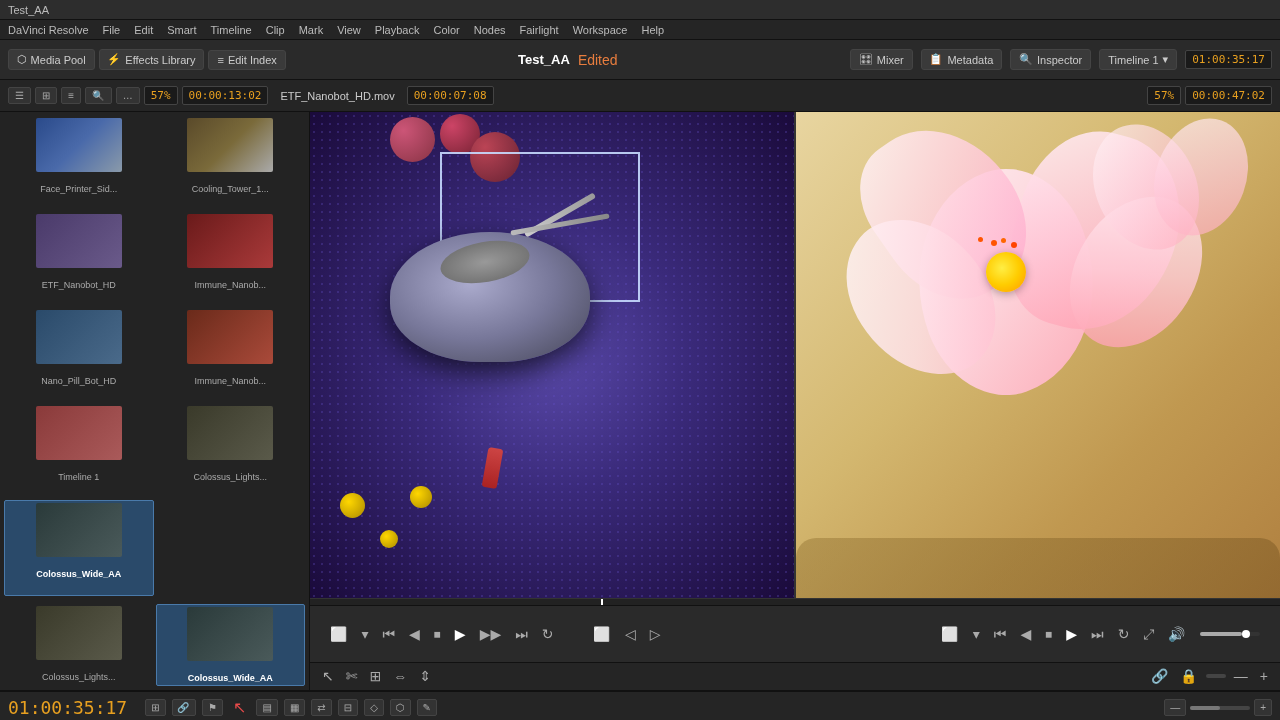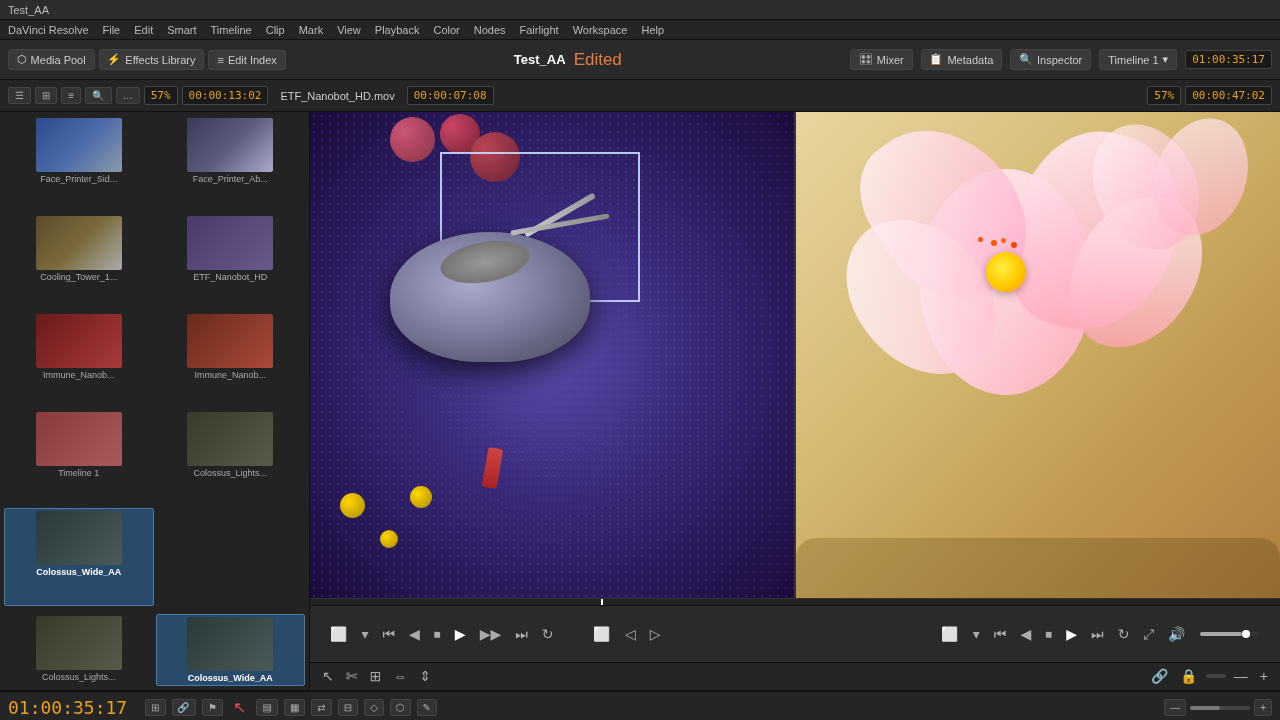--- a/index.html
+++ b/index.html
@@ -11,41 +11,41 @@
     
     
     #menubar { height: 20px; background: #252525; display: flex; align-items: center; padding: 0 8px; gap: 14px; border-bottom: 1px solid #111; }
     .menu-item { font-size: 11px; color: #bbb; cursor: pointer; }
     
     
     #toolbar { height: 40px; background: #2a2a2a; display: flex; align-items: center; padding: 0 8px; border-bottom: 1px solid #111; gap: 4px; }
     .toolbar-btn { background: #3a3a3a; border: 1px solid #444; color: #ccc; padding: 3px 8px; border-radius: 3px; font-size: 11px; cursor: pointer; display: flex; align-items: center; gap: 4px; }
     .toolbar-center { flex: 1; display: flex; align-items: center; justify-content: center; gap: 8px; }
     .title-label { color: #fff; font-size: 13px; font-weight: bold; }
-    .edited-label { color: #e87d3e; font-size: 17px; }
+    .edited-label { color: #e87d3e; font-size: 14px; }
     .toolbar-right { display: flex; align-items: center; gap: 8px; }
     
     
     #toolbar2 { height: 32px; background: #252525; display: flex; align-items: center; padding: 0 8px; border-bottom: 1px solid #111; gap: 4px; }
     .tb2-btn { background: #333; border: 1px solid #444; color: #aaa; padding: 2px 6px; border-radius: 2px; font-size: 10px; cursor: pointer; }
     .tb2-timecode { background: #1a1a1a; border: 1px solid #444; color: #e8a020; padding: 2px 6px; border-radius: 2px; font-size: 11px; font-family: monospace; }
     .tb2-filename { color: #ccc; font-size: 11px; flex: 0 0 auto; margin: 0 8px; }
     
     
     #main { display: flex; height: calc(720px - 20px - 20px - 40px - 32px - 30px); }
     
     
     #left-panel { width: 310px; background: #232323; border-right: 1px solid #111; display: flex; flex-direction: column; }
     #left-panel-header { height: 24px; background: #2a2a2a; display: flex; align-items: center; padding: 0 8px; border-bottom: 1px solid #111; }
     #left-panel-header span { font-size: 11px; color: #aaa; }
     #media-grid { display: grid; grid-template-columns: 1fr 1fr; gap: 2px; padding: 4px; overflow-y: auto; flex: 1; }
     .media-thumb { display: flex; flex-direction: column; align-items: center; cursor: pointer; padding: 2px; border-radius: 2px; }
     .media-thumb.selected { background: #2a4a6a; border: 1px solid #4a7aaa; }
     .thumb-img { width: 86px; height: 54px; border-radius: 2px; overflow: hidden; position: relative; }
-    .thumb-label { font-size: 9px; color: #aaa; text-align: center; margin-top: 2px; max-width: 86px; overflow: hidden; text-overflow: ellipsis; white-space: nowrap; }
+    .thumb-label { font-size: 9px; color: #aaa; text-align: center; margin-top: 12px; max-width: 86px; overflow: hidden; text-overflow: ellipsis; white-space: nowrap; }
     
     
     .thumb-blue { background: linear-gradient(135deg, #2a4a8a 0%, #4a6aaa 50%, #8a9aaa 100%); }
     .thumb-gear { background: linear-gradient(135deg, #3a3a5a 0%, #5a5a7a 50%, #aaaacc 100%); }
     .thumb-music { background: linear-gradient(135deg, #2a3a2a 0%, #3a5a3a 50%, #8aaa8a 100%); }
     .thumb-tower { background: linear-gradient(135deg, #5a4a2a 0%, #7a6a3a 50%, #aaaaaa 100%); }
     .thumb-nano { background: linear-gradient(135deg, #4a3a6a 0%, #6a5a8a 100%); }
     .thumb-immune { background: linear-gradient(135deg, #6a1a1a 0%, #aa3a3a 100%); }
     .thumb-pill { background: linear-gradient(135deg, #2a4a6a 0%, #4a6a8a 100%); }
     .thumb-immune2 { background: linear-gradient(135deg, #6a2a1a 0%, #aa4a3a 100%); }
@@ -164,34 +164,34 @@
 
 <div id="main">
 
   <div id="left-panel">
     <div id="media-grid">
     <div class="media-thumb">
       <div class="thumb-img thumb-blue"></div>
       <span class="thumb-label">Face_Printer_Sid...</span>
     </div>
         <div class="media-thumb">
-      <div class="thumb-img thumb-gear"></div>
-      <span class="thumb-label">Face_Printer_Ab...</span>
-    </div>
-        <div class="media-thumb">
       <div class="thumb-img thumb-tower"></div>
       <span class="thumb-label">Cooling_Tower_1...</span>
     </div>
         <div class="media-thumb">
       <div class="thumb-img thumb-nano"></div>
       <span class="thumb-label">ETF_Nanobot_HD</span>
     </div>
         <div class="media-thumb">
       <div class="thumb-img thumb-immune"></div>
       <span class="thumb-label">Immune_Nanob...</span>
+    </div>
+        <div class="media-thumb">
+      <div class="thumb-img thumb-pill"></div>
+      <span class="thumb-label">Nano_Pill_Bot_HD</span>
     </div>
         <div class="media-thumb">
       <div class="thumb-img thumb-immune2"></div>
       <span class="thumb-label">Immune_Nanob...</span>
     </div>
         <div class="media-thumb">
       <div class="thumb-img thumb-timeline"></div>
       <span class="thumb-label">Timeline 1</span>
     </div>
         <div class="media-thumb">

